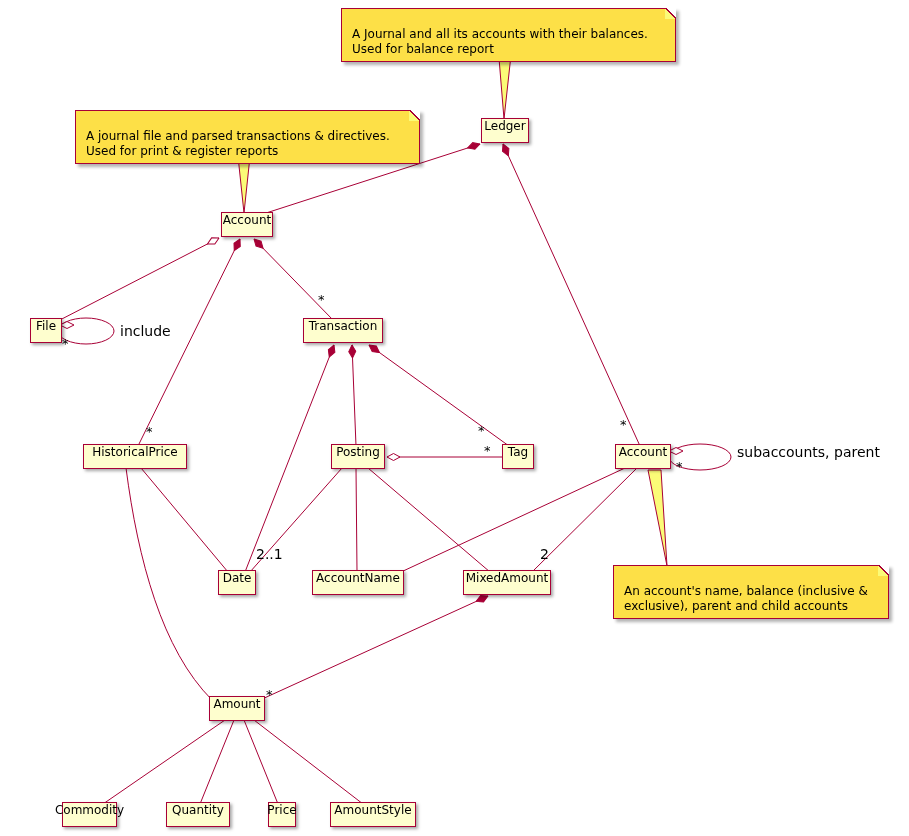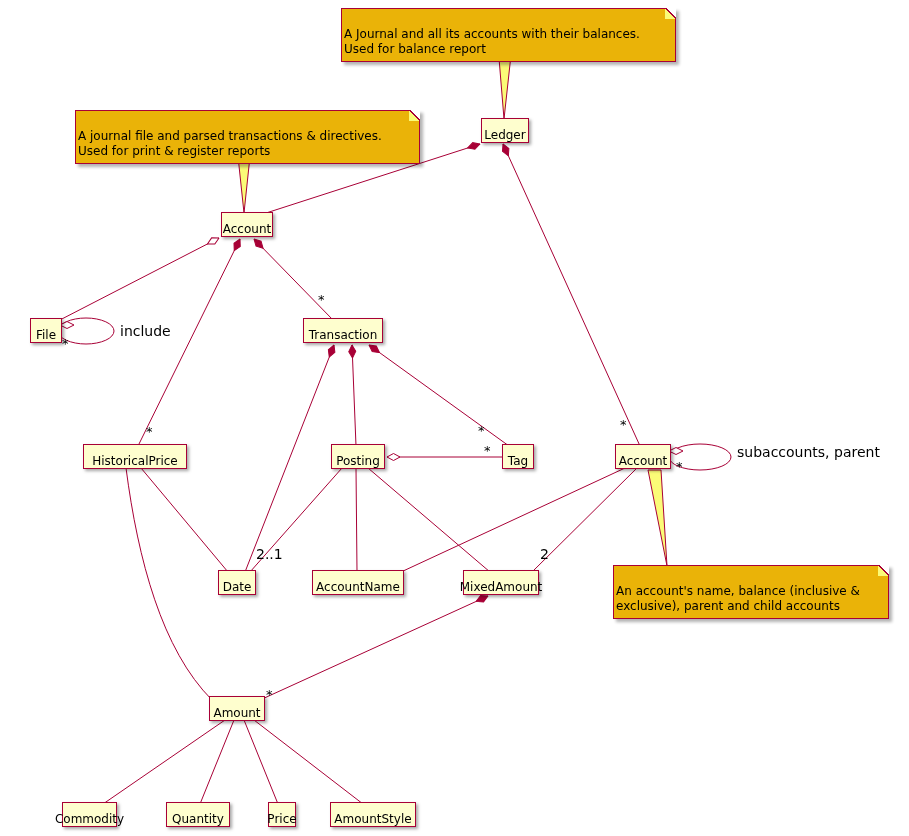--- a/index.html
+++ b/index.html
@@ -3,27 +3,27 @@
 <meta charset="utf-8">
 <title>Diagram</title>
 <style>
   *{margin:0;padding:0;box-sizing:border-box}
   body{background:#ffffff;font-family:"DejaVu Sans","Liberation Sans",sans-serif}
   .stage{position:relative;width:909px;height:836px;background:#ffffff;overflow:hidden}
   .edges{position:absolute;left:0;top:0}
   .class-box{
     position:absolute;height:25px;background:#FEFECE;border:1px solid #A80036;
     box-shadow:2px 2px 3px rgba(0,0,0,.35);
-    display:flex;align-items:flex-end;justify-content:center;
+    display:flex;align-items:flex-start;justify-content:center;
     font-size:12px;color:#000;white-space:nowrap
   }
   .note{
-    position:absolute;background:#eab308;border:1px solid #A80036;
+    position:absolute;background:#fde047;border:1px solid #A80036;
     box-shadow:3px 3px 3px rgba(0,0,0,.3);
-    padding:3px 9px 4px 2px;font-size:12px;line-height:15px;color:#000;
+    padding:3px 9px 4px 10px;font-size:12px;line-height:15px;color:#000;
     white-space:pre-line
   }
   .note::after{
     content:"";position:absolute;top:-1px;right:-1px;width:11px;height:11px;
     background:linear-gradient(to top right,#FBFB77 46%,#A80036 46%,#A80036 56%,#ffffff 56%)
   }
   .elabel{position:absolute;font-size:14px;color:#000;white-space:nowrap}
   .star{font-size:13px}
 </style>
 </head>
@@ -111,21 +111,21 @@
   </div>
   <div class="class-box" style="left:615px;top:444px;width:56px">
     <span>Account</span>
   </div>
   <div class="class-box" style="left:218px;top:570px;width:38px">
     <span>Date</span>
   </div>
   <div class="class-box" style="left:312px;top:570px;width:92px">
     <span>AccountName</span>
   </div>
-  <div class="class-box" style="left:463px;top:570px;width:76px">
+  <div class="class-box" style="left:463px;top:570px;width:88px">
     <span>MixedAmount</span>
   </div>
   <div class="class-box" style="left:209px;top:696px;width:56px">
     <span>Amount</span>
   </div>
   <div class="class-box" style="left:62px;top:802px;width:55px">
     <span>Commodity</span>
   </div>
   <div class="class-box" style="left:166px;top:802px;width:64px">
     <span>Quantity</span>

